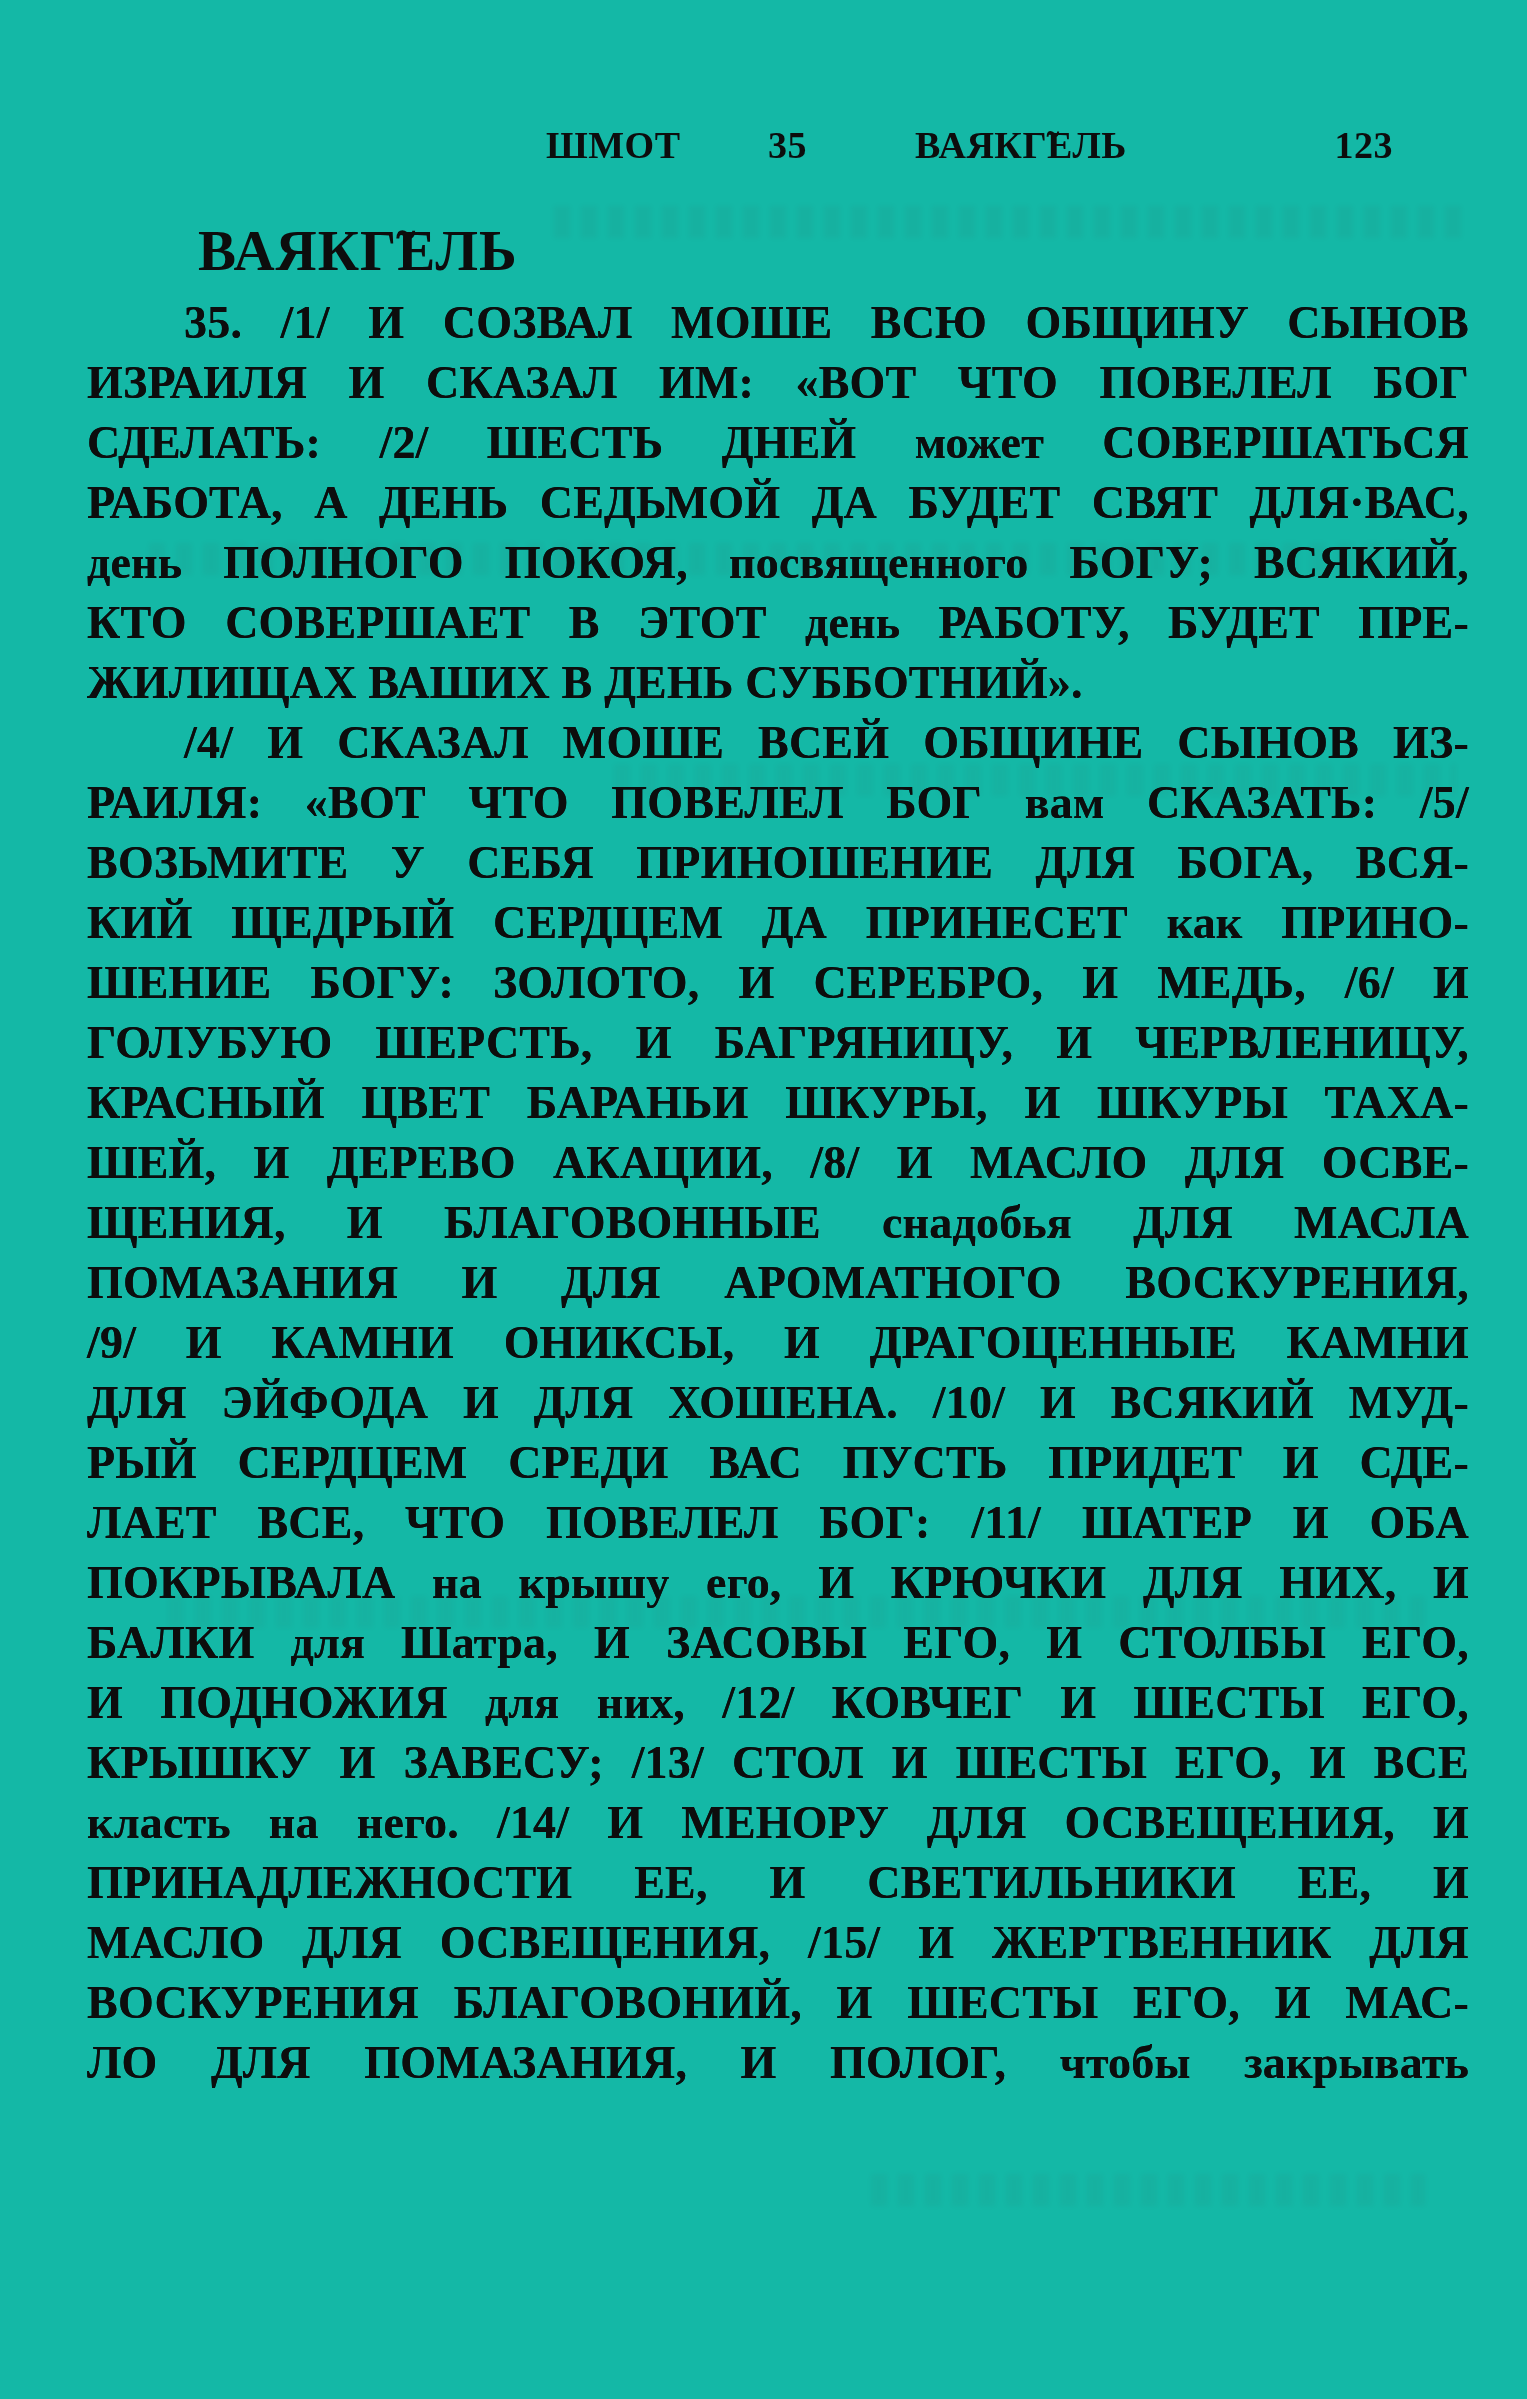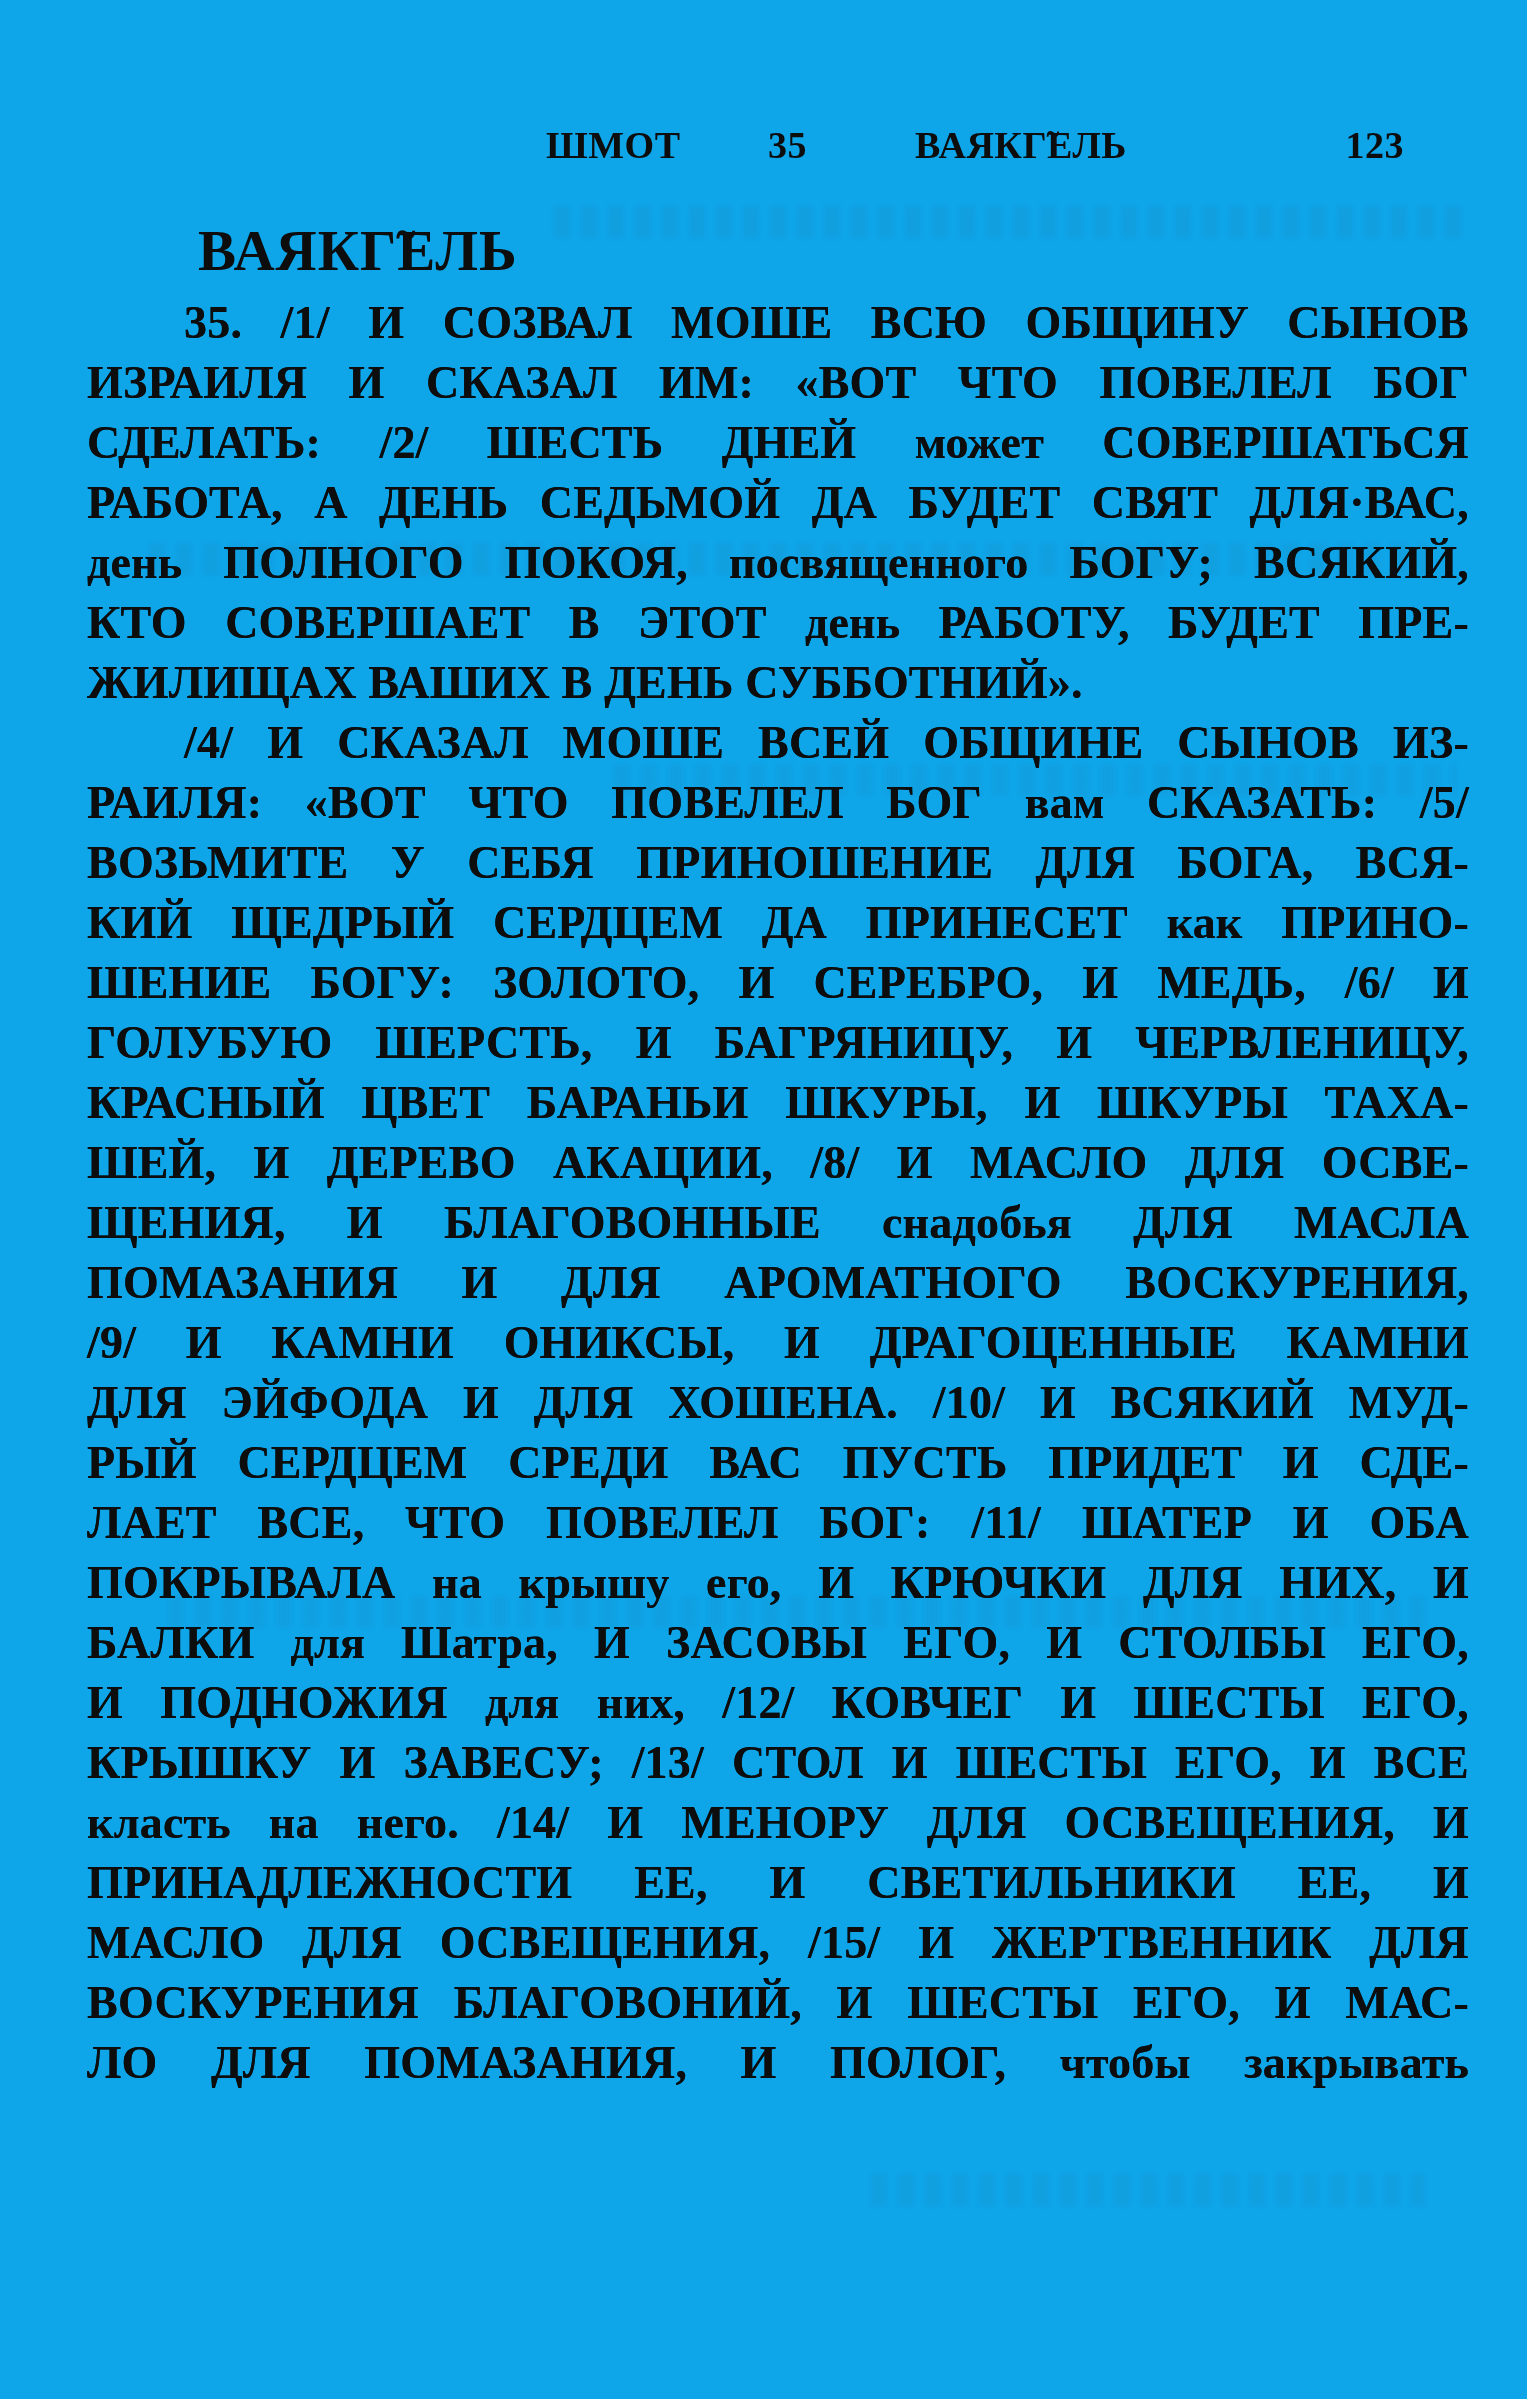--- a/index.html
+++ b/index.html
@@ -5,41 +5,41 @@
   html, body {
     margin: 0;
     padding: 0;
     background: #e8e8e6;
   }
   .page {
     position: relative;
     width: 1528px;
     height: 2400px;
     margin: 0 auto;
-    background: #0ea5e9;
+    background: #14b8a6;
     overflow: hidden;
     font-family: "Liberation Serif", "DejaVu Serif", serif;
     color: #0d0d0d;
   }
   
   .running-header {
     position: absolute;
     top: 121px;
     left: 0;
     width: 100%;
     height: 48px;
     font-weight: bold;
     font-size: 38px;
     line-height: 48px;
     letter-spacing: 0.5px;
   }
   .rh-book    { position: absolute; left: 546px; }
   .rh-chapter { position: absolute; left: 768px; }
   .rh-parsha  { position: absolute; left: 915px; }
-  .rh-page    { position: absolute; right: 124px; margin-left: 32px; }
+  .rh-page    { position: absolute; right: 135px; margin-left: 32px; }
   
   .section-title {
     position: absolute;
     top: 220px;
     left: 198px;
     font-weight: bold;
     font-size: 57px;
     line-height: 61px;
     letter-spacing: 1px;
   }

